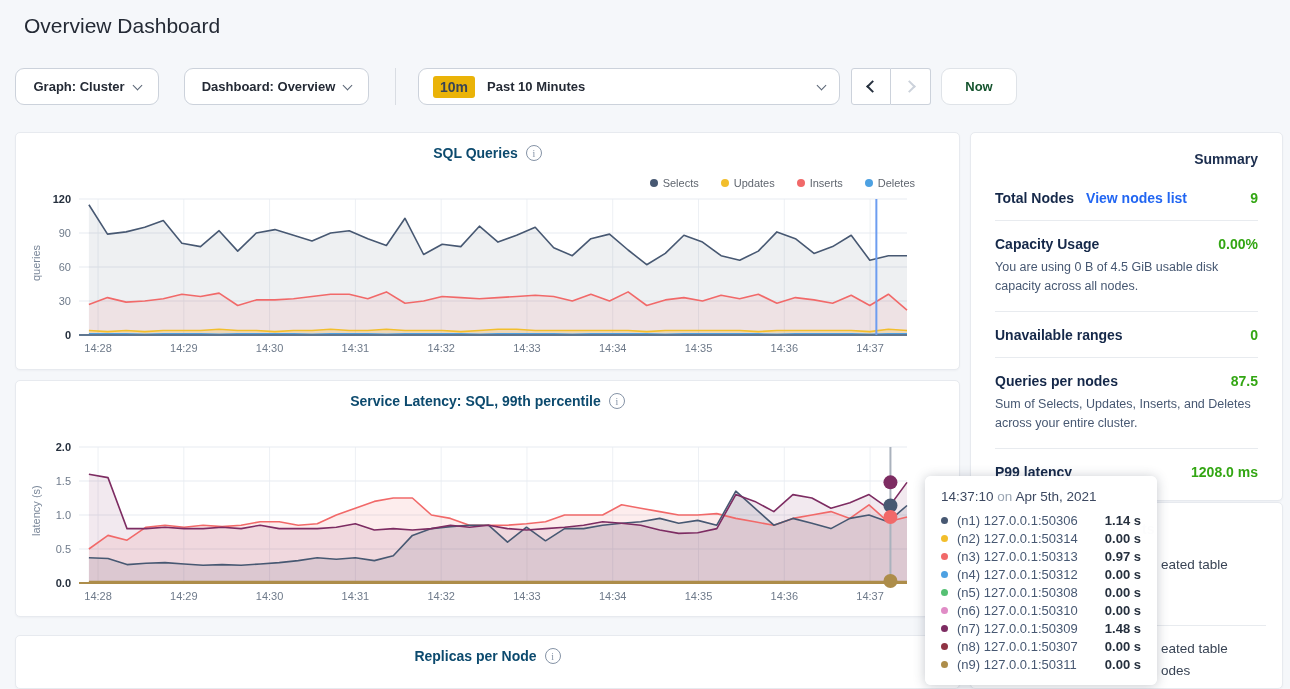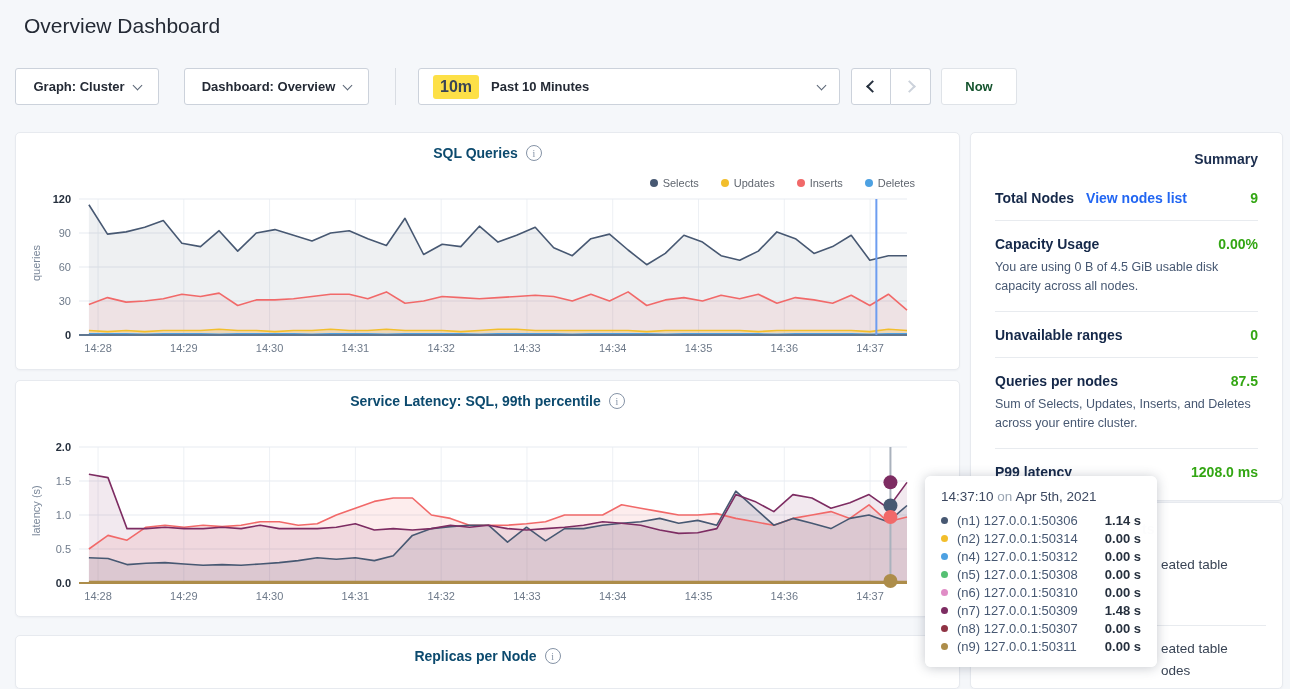--- a/index.html
+++ b/index.html
@@ -5,26 +5,26 @@
   * { box-sizing: border-box; margin: 0; padding: 0; }
   html,body { width:1290px; height:689px; overflow:hidden; }
   body {
     font-family: "Liberation Sans", sans-serif;
     background:#f5f7fa; color:#242c3e; position:relative;
   }
   .page-title { position:absolute; left:24px; top:14px; font-size:21px; font-weight:400; color:#242a35; }
 
   
   .ctl { position:absolute; top:68px; height:37px; background:#fff; border:1px solid #ccd2db;
-         border-radius:3px; display:flex; align-items:center; font-size:13px; font-weight:700; color:#242a35; cursor:pointer; }
+         border-radius:9px; display:flex; align-items:center; font-size:13px; font-weight:700; color:#242a35; cursor:pointer; }
   .ctl-graph { left:15px; width:144px; justify-content:center; gap:9px; }
   .ctl-dash  { left:184px; width:185px; justify-content:center; gap:9px; }
   .vdivider  { position:absolute; left:395px; top:68px; height:37px; width:1px; background:#d9dde3; }
   .ctl-time  { left:418px; width:422px; padding:0 14px; gap:12px; }
-  .badge-10m { background:#fde047; color:#394455; font-size:16px; font-weight:700; padding:3px 7px; border-radius:3px;text-align:right; }
+  .badge-10m { background:#eab308; color:#394455; font-size:14px; font-weight:700; padding:3px 7px; border-radius:3px;text-align:right; }
   .chev { width:7px; height:7px; border-right:1.5px solid #5a6575; border-bottom:1.5px solid #5a6575;
           transform:rotate(45deg); display:inline-block; margin-top:-3px; }
   .ctl-time .chev { margin-left:auto; }
   .btn-group { position:absolute; left:851px; top:68px; display:flex; }
   .nav-btn { width:40px; height:37px; background:#fff; border:1px solid #ccd2db; display:flex; align-items:center; justify-content:center; cursor:pointer; }
   .nav-btn.prev { border-radius:3px 0 0 3px; }
   .nav-btn.next { border-radius:0 3px 3px 0; border-left:none; }
   .arr { width:9px; height:9px; display:inline-block; }
   .arr-left  { border-left:2.5px solid #26303e; border-bottom:2.5px solid #26303e; transform:rotate(45deg); margin-left:3px;}
   .arr-right { border-left:2.5px solid #ccd2db; border-bottom:2.5px solid #ccd2db; transform:rotate(225deg); margin-right:3px;}
@@ -289,20 +289,25 @@
       <span class="dot7" style="background: rgb(71, 88, 114);"></span>
       <span class="tt-addr">(n1) 127.0.0.1:50306</span>
       <span class="tt-val">1.14 s</span>
     </div>
   <div class="tt-row">
       <span class="dot7" style="background: rgb(242, 190, 44);"></span>
       <span class="tt-addr">(n2) 127.0.0.1:50314</span>
       <span class="tt-val">0.00 s</span>
     </div>
   <div class="tt-row">
+      <span class="dot7" style="background: rgb(241, 105, 105);"></span>
+      <span class="tt-addr">(n3) 127.0.0.1:50313</span>
+      <span class="tt-val">0.97 s</span>
+    </div>
+  <div class="tt-row">
       <span class="dot7" style="background: rgb(77, 161, 226);"></span>
       <span class="tt-addr">(n4) 127.0.0.1:50312</span>
       <span class="tt-val">0.00 s</span>
     </div>
   <div class="tt-row">
       <span class="dot7" style="background: rgb(85, 192, 115);"></span>
       <span class="tt-addr">(n5) 127.0.0.1:50308</span>
       <span class="tt-val">0.00 s</span>
     </div>
   <div class="tt-row">

